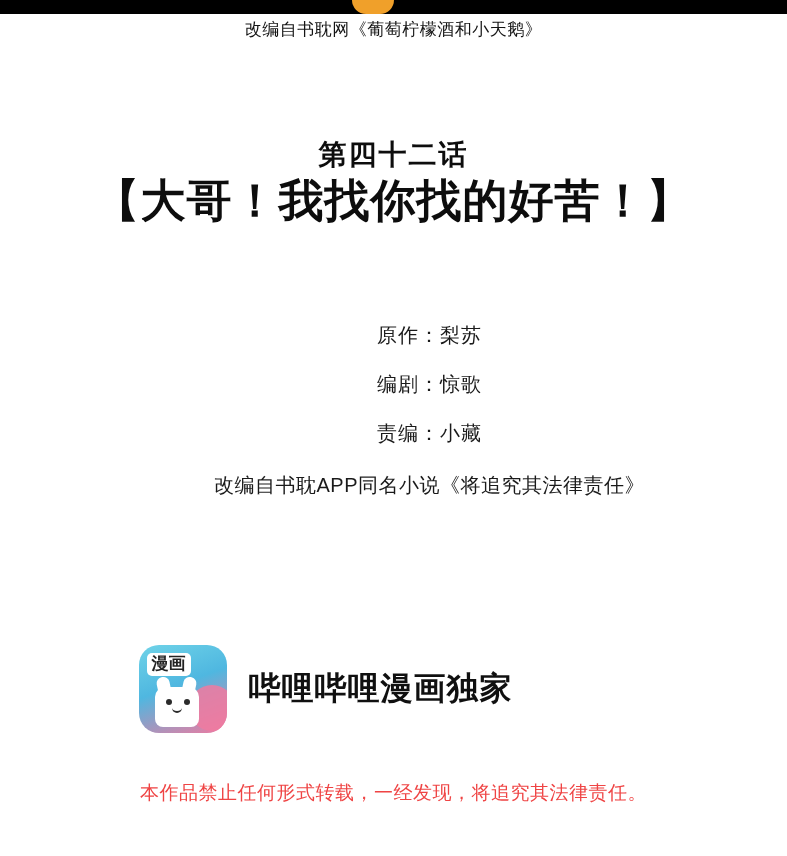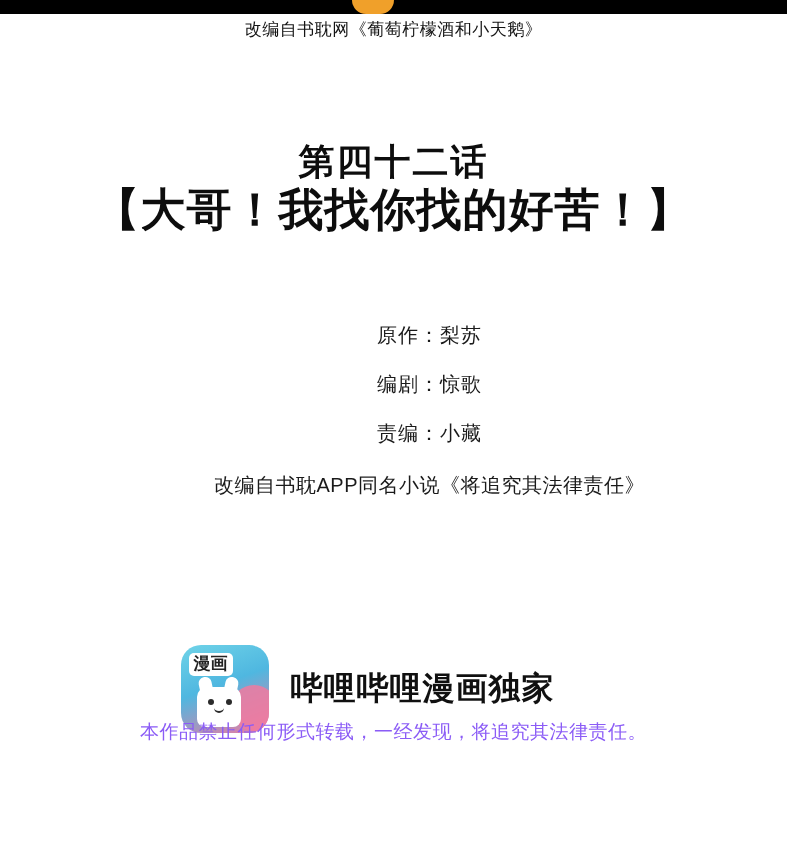--- a/index.html
+++ b/index.html
@@ -47,25 +47,26 @@
   }
 
   .title-block {
     position: absolute;
     top: 140px;
     left: 0;
     width: 787px;
     text-align: center;
   }
   .chapter-number {
-    font-size: 36px;
+    font-size: 28px;
     font-weight: bold;
     letter-spacing: 2px;
     color: #0d0d0d;
     line-height: 1.2;
+    font-family: Liberation Mono, monospace;
   }
   .chapter-title {
     font-size: 45px;
     font-weight: bold;
     letter-spacing: 1px;
     color: #0d0d0d;
     line-height: 1.2;
   }
 
   .credits {
@@ -91,21 +92,20 @@
   }
 
   .brand-row {
     position: absolute;
     top: 645px;
     left: 0;
     width: 651px;
     display: flex;
     justify-content: center;
     align-items: center;
-    margin-left: 42px;
   }
   .brand-logo {
     width: 88px;
     height: 88px;
     border-radius: 20px;
     background: linear-gradient(160deg, #6fd3e8 0%, #4fb7e0 45%, #f07aa0 100%);
     position: relative;
     overflow: hidden;
     flex: none;
   }
@@ -173,26 +173,26 @@
   .brand-text {
     margin-left: 22px;
     font-size: 32px;
     font-weight: bold;
     color: #101010;
     letter-spacing: 1px;
   }
 
   .legal-note {
     position: absolute;
-    top: 719px;
+    top: 780px;
     left: 0;
     width: 787px;
     text-align: center;
     font-size: 19px;
-    color: #8b5cf6;
+    color: #ef4444;
     letter-spacing: 0.5px;
   }
 </style>
 </head>
 <body>
 
 <div class="top-band">
   <div class="band-accent"></div>
 </div>
 

